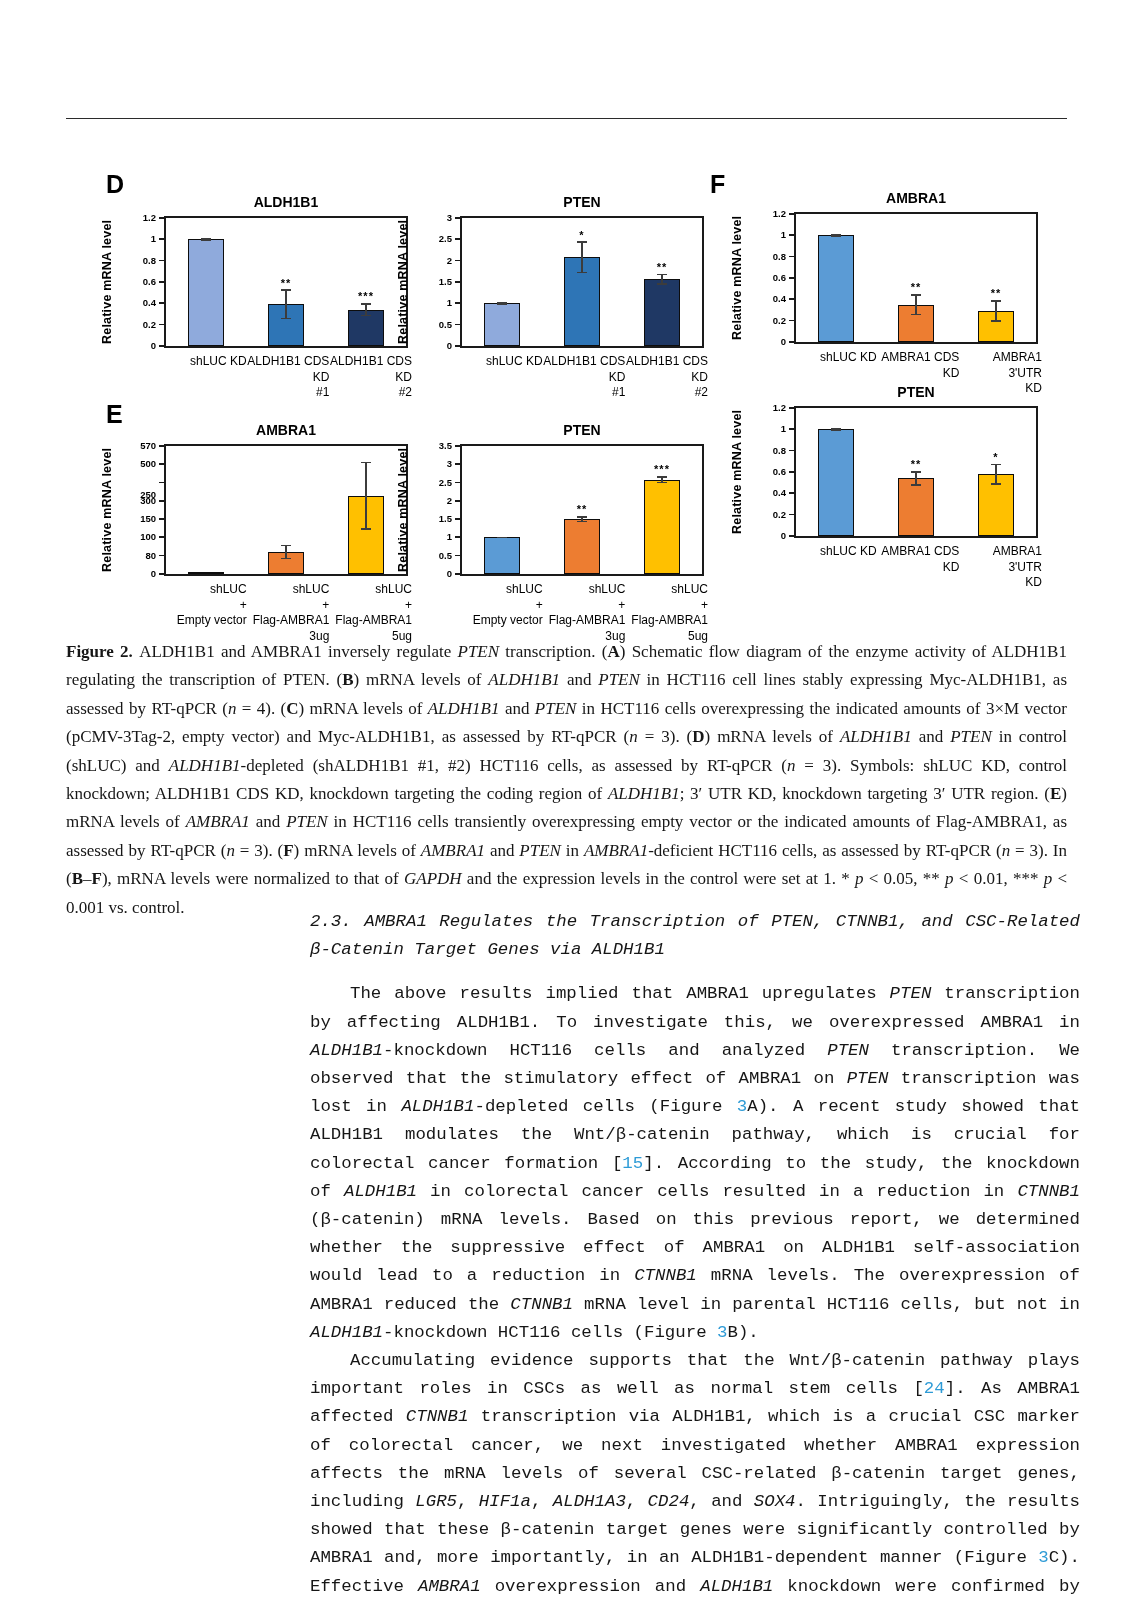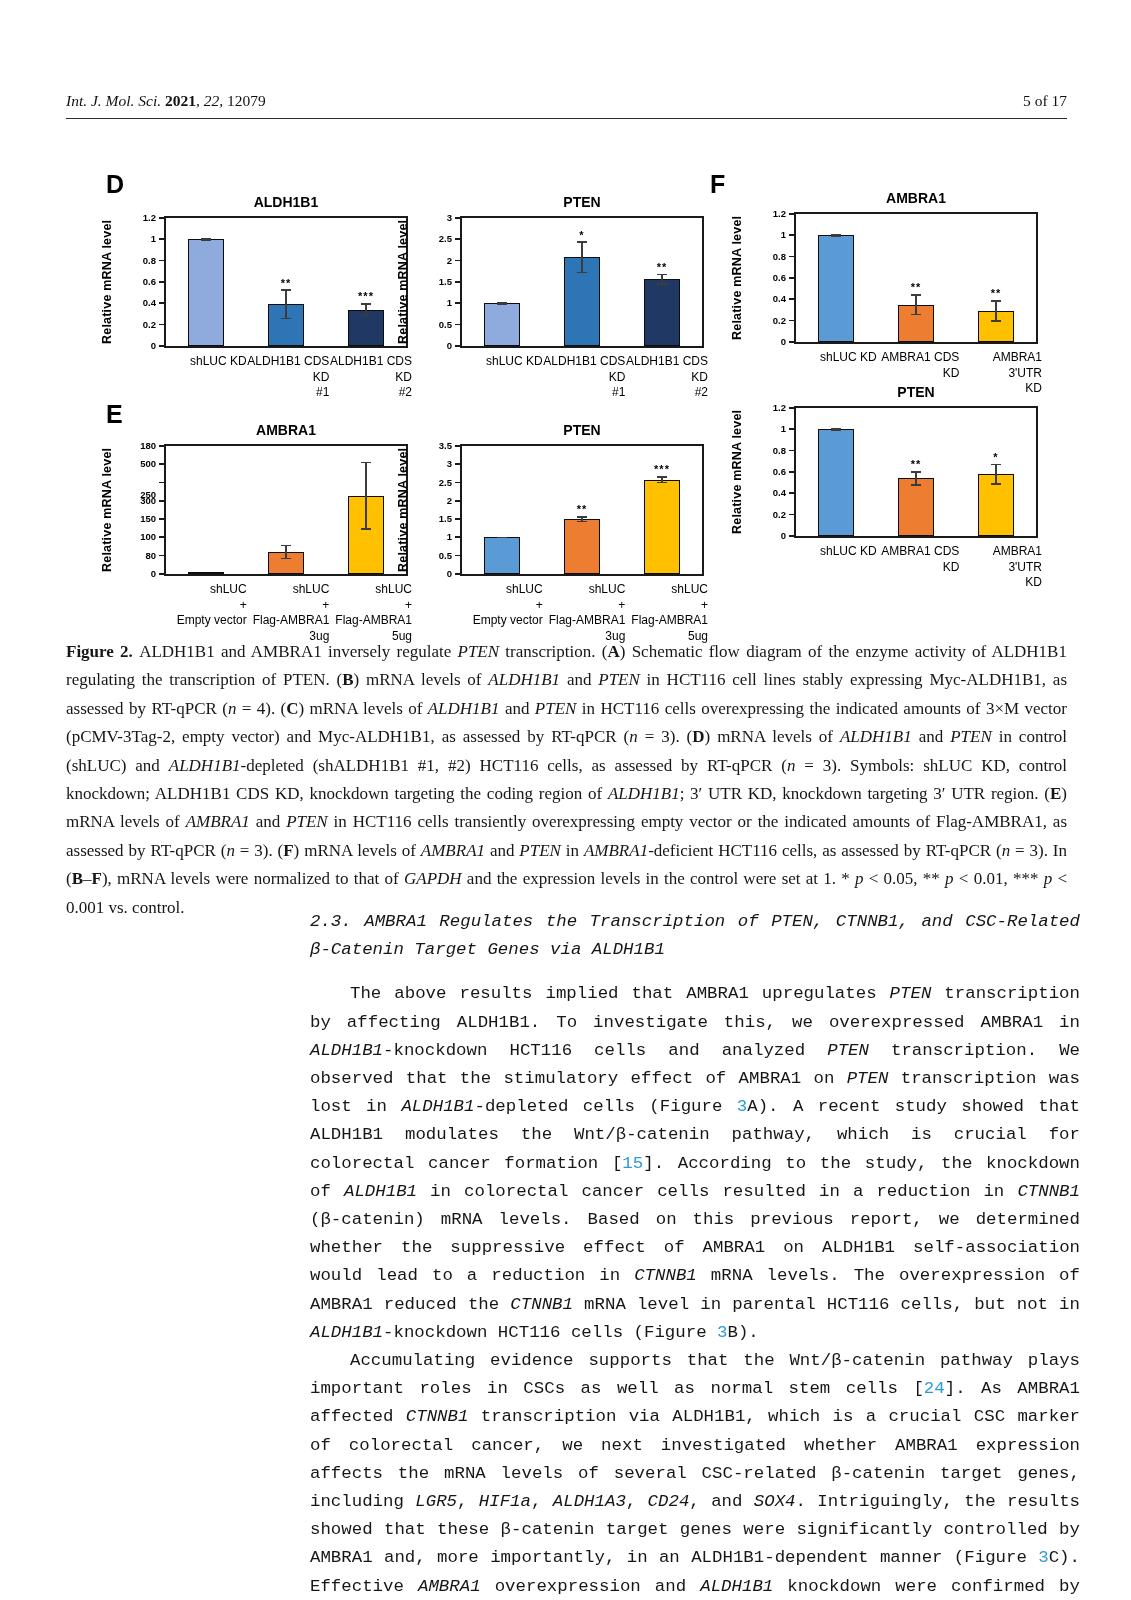--- a/index.html
+++ b/index.html
@@ -46,24 +46,20 @@
   .para{margin:0;text-indent:40px;}
   .b{font-weight:bold;}
   .i{font-style:italic;}
   .ref{color:#2e9bd6;cursor:pointer;}
 </style>
 </head>
 <body>
 
 <div class="page">
 
-  <div class="header">
-    <div><span class="i">Int. J. Mol. Sci. </span><span class="b">2021</span><span>, </span><span class="i">22</span><span>, 12079</span></div>
-    <div>5 of 17</div>
-  </div>
   <div class="rule"></div>
 
   <div class="plabel" style="left:106px;top:170px;">D</div>
   <div class="plabel" style="left:106px;top:400px;">E</div>
   <div class="plabel" style="left:710px;top:170px;">F</div>
 
   <div class="chart chart-d1">
       <div class="ct">ALDH1B1</div>
       <div class="canvas">
         <div class="ylab">Relative mRNA level</div>
@@ -262,21 +258,21 @@
         <div class="ytick" style="top:87.4px">100</div>
         <div class="ymark" style="top:92.4px"></div>
         <div class="ytick" style="top:69.1px">150</div>
         <div class="ymark" style="top:74.1px"></div>
         <div class="ytick" style="top:50.9px">300</div>
         <div class="ymark" style="top:55.9px"></div>
         <div class="ytick" style="top:45px">250</div>
         <div class="ymark" style="top:37.6px"></div>
         <div class="ytick" style="top:14.3px">500</div>
         <div class="ymark" style="top:19.3px"></div>
-        <div class="ytick" style="top:-4.0px">180</div>
+        <div class="ytick" style="top:-4.0px">570</div>
         <div class="ymark" style="top:1.0px"></div>
         <div class="plot" style="width:240px;height:128px">
           <div class="bar" style="left:22.0px;height:0.4px;background:#5B9BD5"></div>
           <div class="bar" style="left:102.0px;height:21.9px;background:#ED7D31"></div>
           <div class="err" style="left:115.0px;bottom:14.6px;height:14.6px;width:10px">
             <i class="ec t"></i>
             <i class="el"></i>
             <i class="ec b"></i>
           </div>
           <div class="bar" style="left:182.0px;height:78.3px;background:#FFC000"></div>

